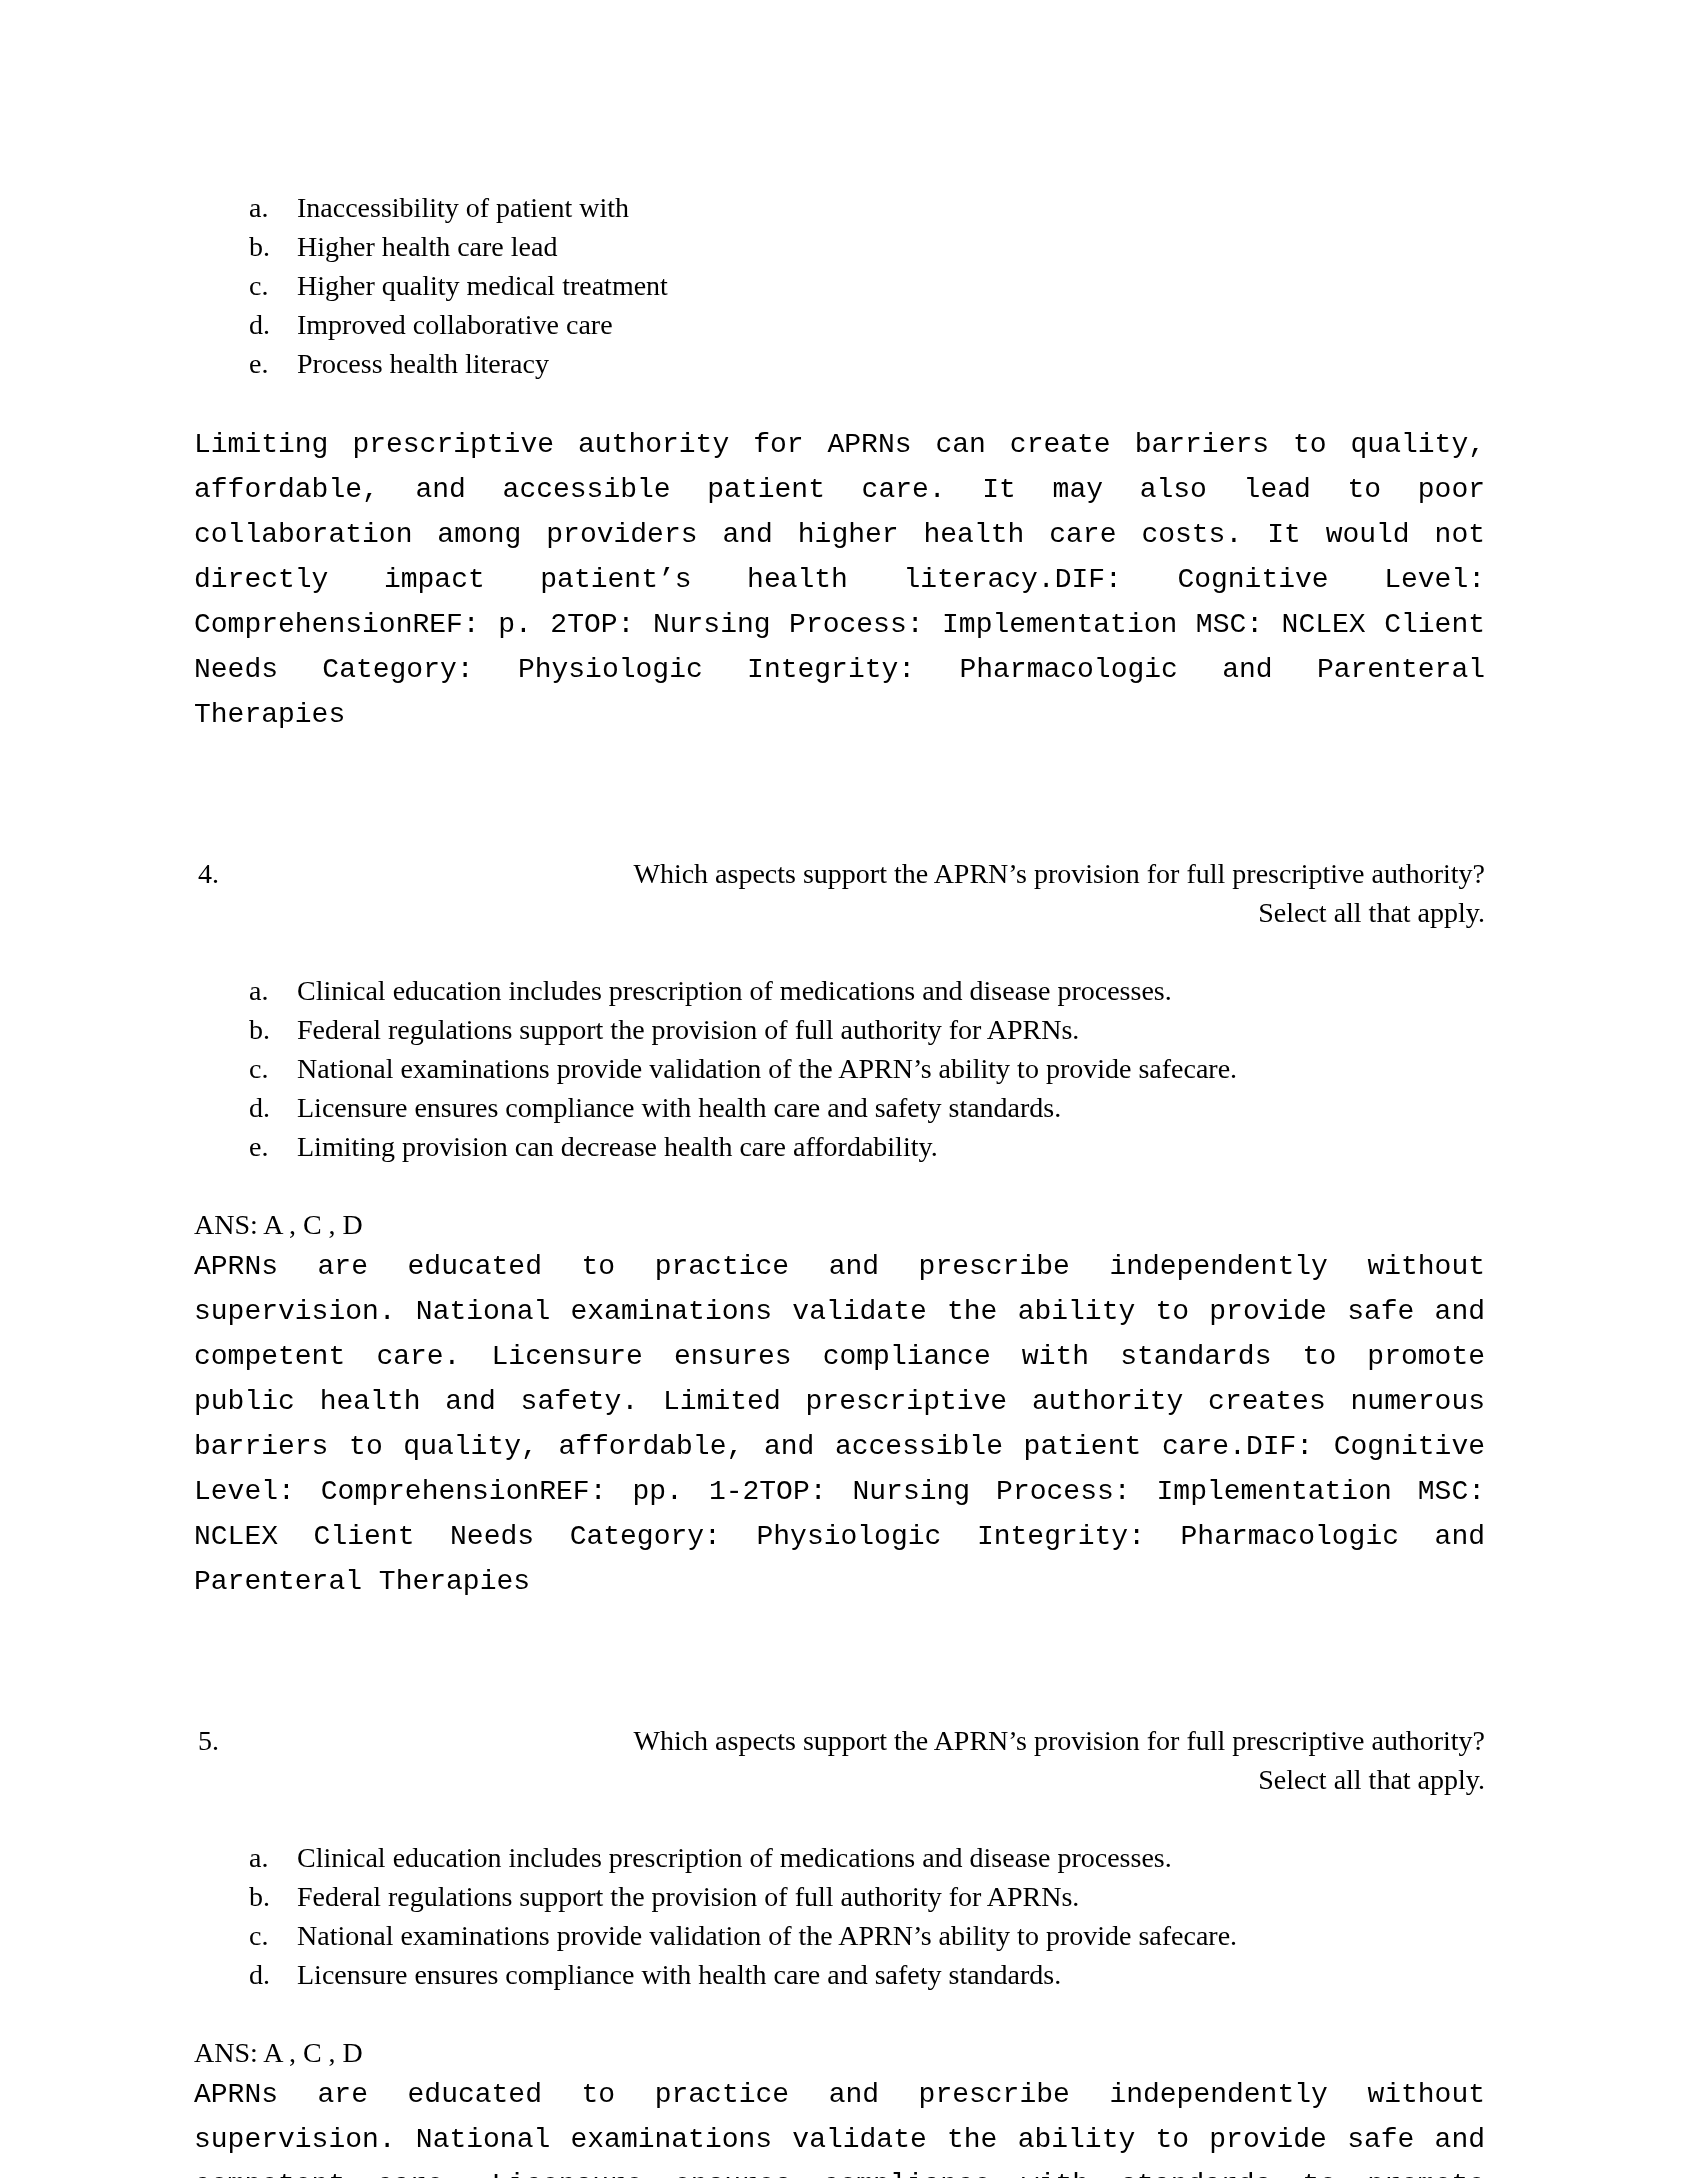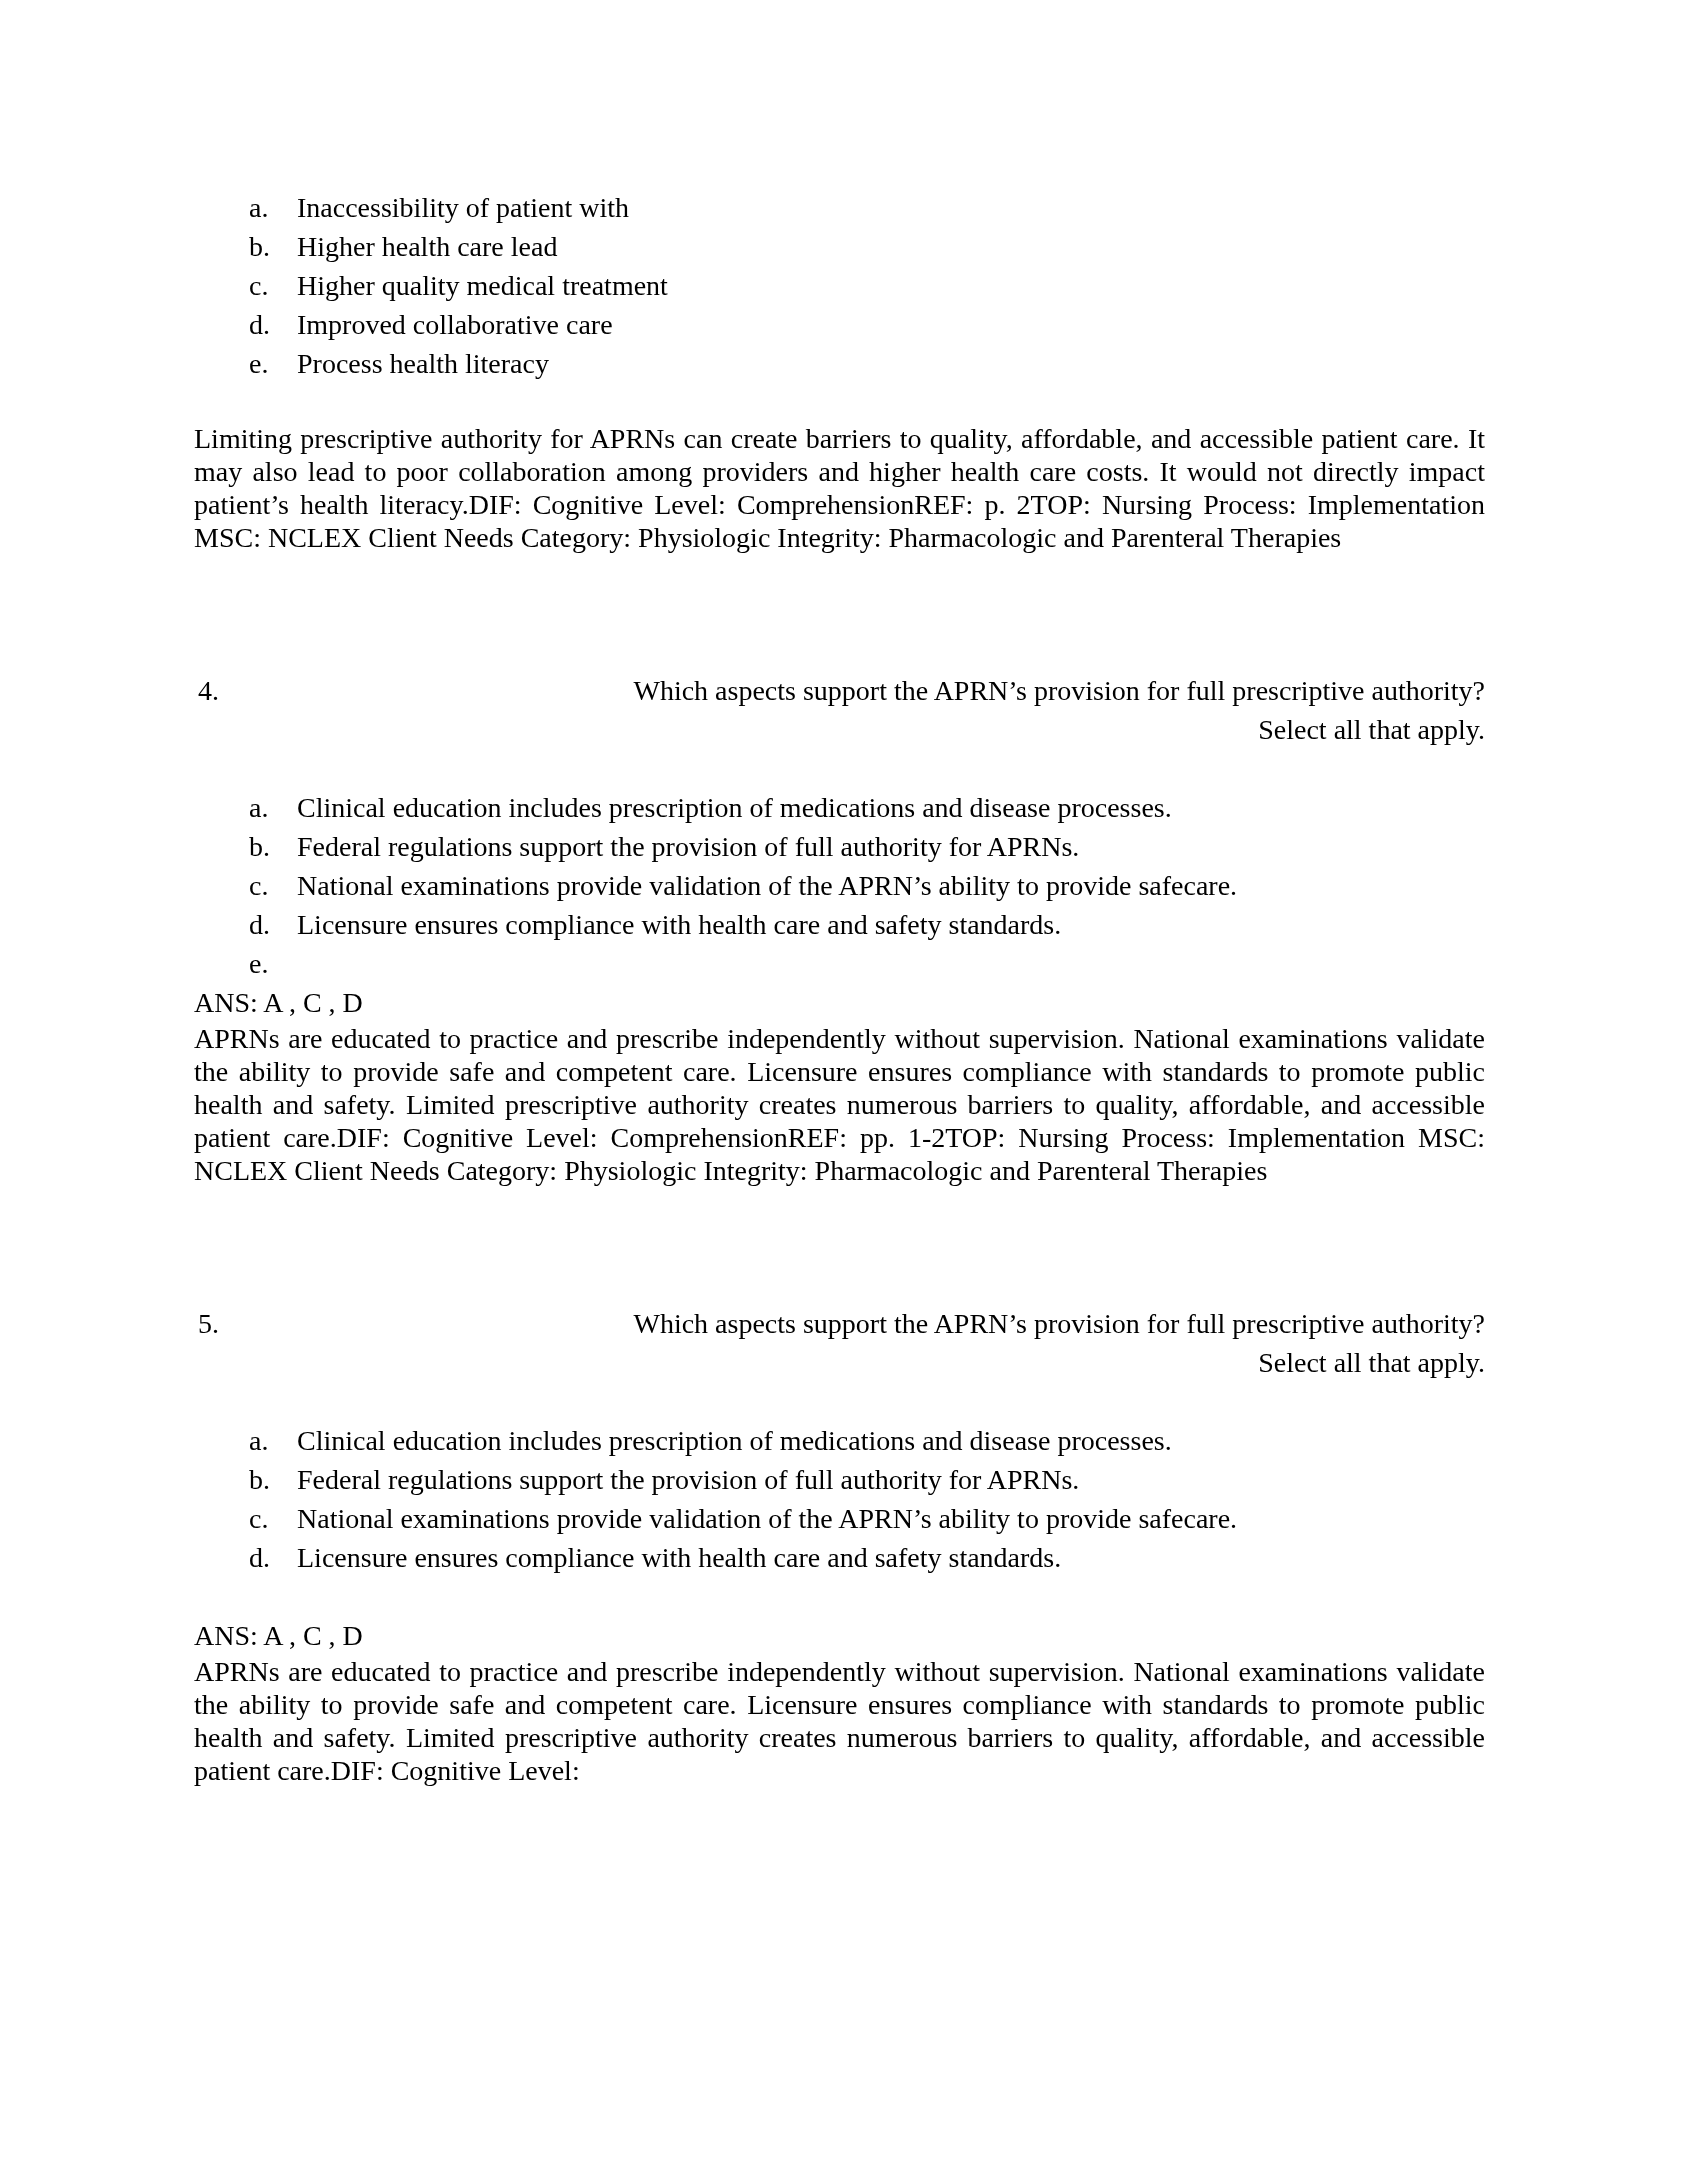--- a/index.html
+++ b/index.html
@@ -62,23 +62,24 @@
     width: 44px;
   }
   .q-line { display: block; white-space: nowrap; text-align: right; }
 
   
   .ans-label {
     line-height: 39px;
     white-space: nowrap;
   }
   .ans-body {
-    line-height: 33px;
+    line-height: 45px;
     text-align: justify;
     text-justify: inter-word;
+    font-family: Liberation Mono, monospace;
   }
   .gap-sm { height: 39px; }
   .gap-xl { height: 117px; }
 </style>
 </head>
 <body>
 
 <div class="page">
   <div class="content">
 
@@ -131,20 +132,21 @@
       <li class="opt-item">
         <span class="opt-marker">c.</span>
         <span>National examinations provide validation of the APRN’s ability to provide safecare.</span>
       </li>
       <li class="opt-item">
         <span class="opt-marker">d.</span>
         <span>Licensure ensures compliance with health care and safety standards.</span>
       </li>
       <li class="opt-item">
         <span class="opt-marker">e.</span>
+        <span>Limiting provision can decrease health care affordability.</span>
       </li>
     </ul>
 
     <div class="gap-sm"></div>
 
     <div class="ans-label">ANS: A , C , D</div>
     <div class="ans-body">APRNs are educated to practice and prescribe independently without supervision. National examinations validate the ability to provide safe and competent care. Licensure ensures compliance with standards to promote public health and safety. Limited prescriptive authority creates numerous barriers to quality, affordable, and accessible patient care.DIF: Cognitive Level: ComprehensionREF: pp. 1-2TOP: Nursing Process: Implementation MSC: NCLEX Client Needs Category: Physiologic Integrity: Pharmacologic and Parenteral Therapies</div>
 
     <div class="gap-xl"></div>
 

